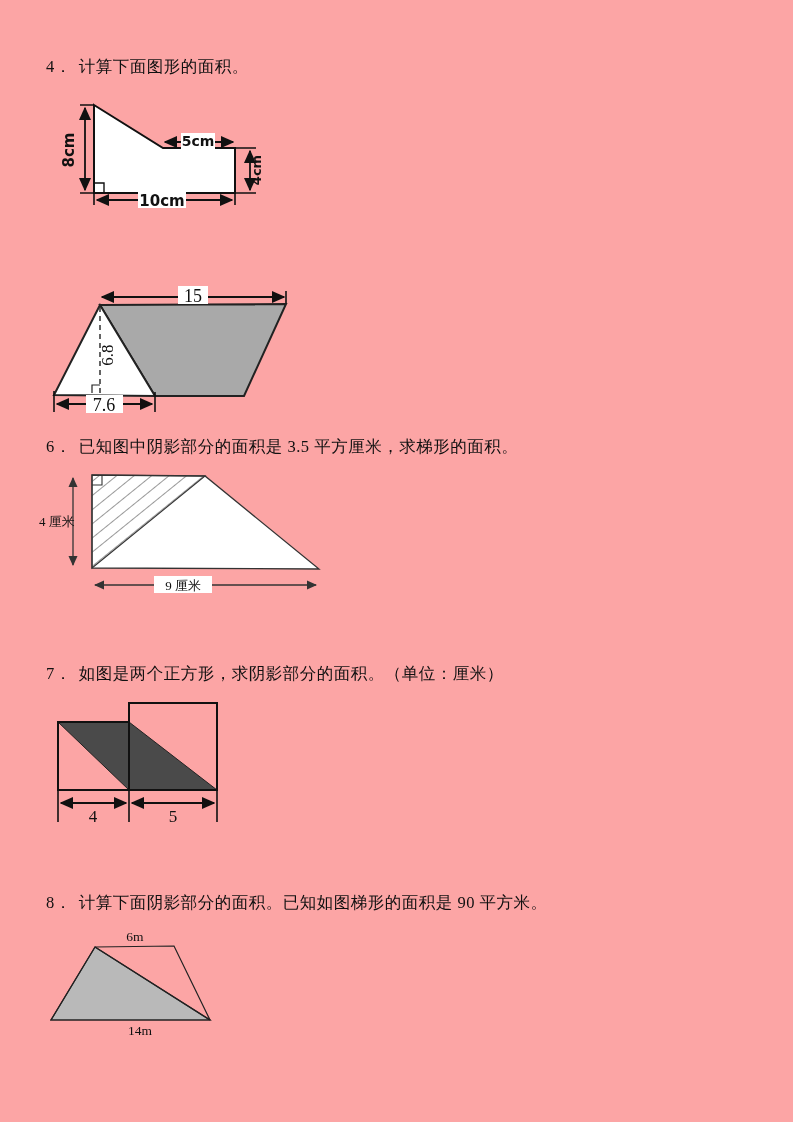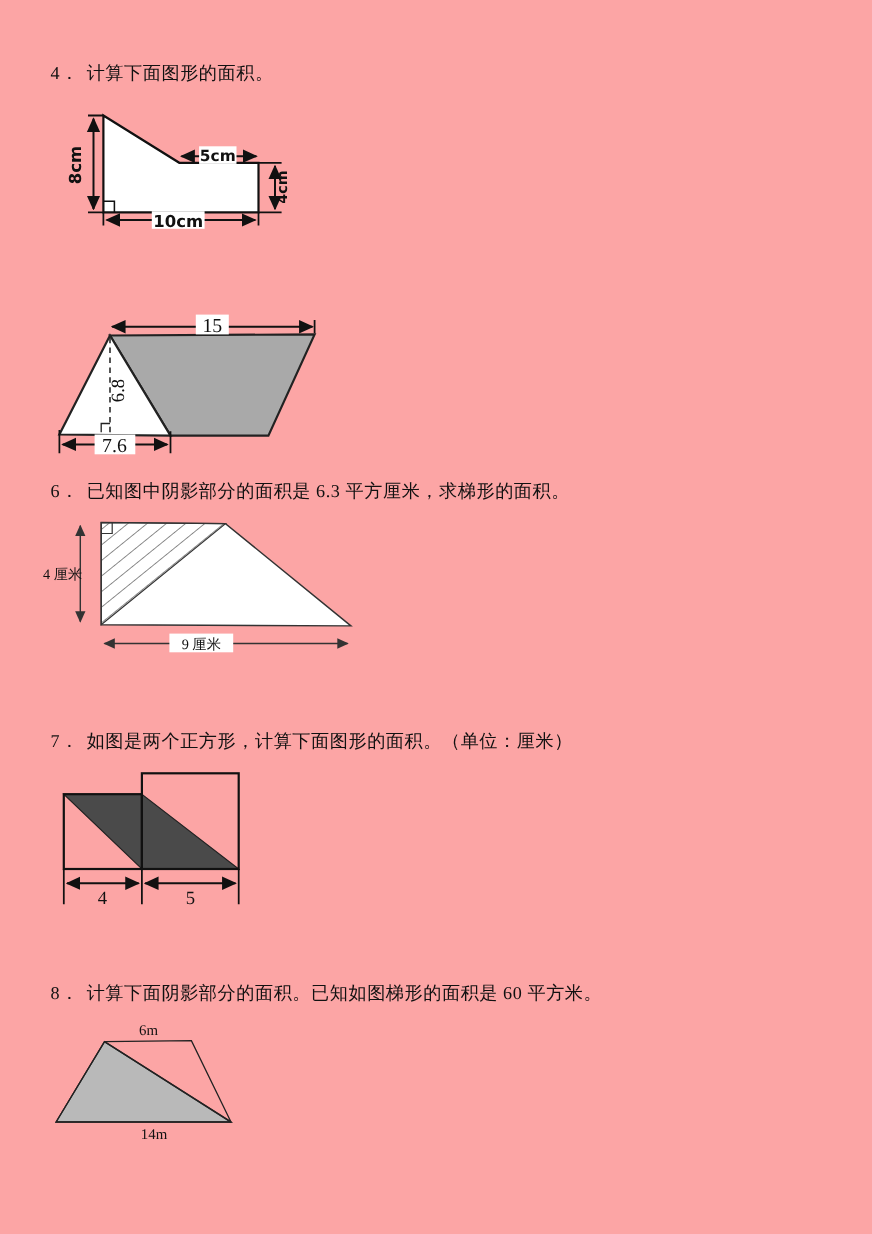--- a/index.html
+++ b/index.html
@@ -82,21 +82,21 @@
 
     <g>
       <path d="M12,108 V129 M113,109 V129" stroke="#111" stroke-width="1.6"></path>
       <line x1="15" y1="121" x2="110" y2="121" stroke="#111" stroke-width="1.8" marker-start="url(#arr5)" marker-end="url(#arr5)"></line>
       <rect x="44" y="112" width="37" height="18" fill="#fff"></rect>
       <text class="dimtext-serif" x="62" y="128" font-size="18" text-anchor="middle">7.6</text>
     </g>
   </svg>
 
   <div class="prob" style="top:436px">
-    <span class="num">6．</span><span>已知图中阴影部分的面积是 6.3 平方厘米，求梯形的面积。</span>
+    <span class="num">6．</span><span>已知图中阴影部分的面积是 3.5 平方厘米，求梯形的面积。</span>
   </div>
 
   <svg class="fig" style="left:38px;top:468px" width="300" height="135" viewBox="0 0 300 135">
     <defs>
       <marker id="arr6" viewBox="0 0 10 10" refX="9" refY="5" markerWidth="8" markerHeight="8" orient="auto-start-reverse">
         <path d="M0,0.5 L10,5 L0,9.5 z" fill="#333"></path>
       </marker>
       <pattern id="hatch6" patternUnits="userSpaceOnUse" width="11" height="11" patternTransform="rotate(-39)">
         <line x1="0" y1="0" x2="11" y2="0" stroke="#444" stroke-width="1.1"></line>
       </pattern>
@@ -113,21 +113,21 @@
     </g>
 
     <g>
       <line x1="57" y1="117" x2="278" y2="117" stroke="#333" stroke-width="1.3" marker-start="url(#arr6)" marker-end="url(#arr6)"></line>
       <rect x="116" y="108" width="58" height="17" fill="#fff"></rect>
       <text class="dimtext-serif" x="145" y="122" font-size="13" text-anchor="middle">9 厘米</text>
     </g>
   </svg>
 
   <div class="prob" style="top:663px">
-    <span class="num">7．</span><span>如图是两个正方形，计算下面图形的面积。（单位：厘米）</span>
+    <span class="num">7．</span><span>如图是两个正方形，求阴影部分的面积。（单位：厘米）</span>
   </div>
 
   <svg class="fig" style="left:55px;top:695px" width="180" height="132" viewBox="0 0 180 132">
     <defs>
       <marker id="arr7" viewBox="0 0 10 10" refX="9" refY="5" markerWidth="7.5" markerHeight="7.5" orient="auto-start-reverse">
         <path d="M0,0.5 L10,5 L0,9.5 z" fill="#111"></path>
       </marker>
     </defs>
 
     <polygon points="3,27 74,27 162,95 74,95" fill="#4a4a4a" stroke="#222" stroke-width="1"></polygon>
@@ -141,21 +141,21 @@
       <line x1="6" y1="108" x2="71" y2="108" stroke="#111" stroke-width="1.8" marker-start="url(#arr7)" marker-end="url(#arr7)"></line>
       <text class="dimtext-serif" x="38" y="127" font-size="17" text-anchor="middle">4</text>
     </g>
     <g>
       <line x1="77" y1="108" x2="159" y2="108" stroke="#111" stroke-width="1.8" marker-start="url(#arr7)" marker-end="url(#arr7)"></line>
       <text class="dimtext-serif" x="118" y="127" font-size="17" text-anchor="middle">5</text>
     </g>
   </svg>
 
   <div class="prob" style="top:892px">
-    <span class="num">8．</span><span>计算下面阴影部分的面积。已知如图梯形的面积是 60 平方米。</span>
+    <span class="num">8．</span><span>计算下面阴影部分的面积。已知如图梯形的面积是 90 平方米。</span>
   </div>
 
   <svg class="fig" style="left:45px;top:928px" width="200" height="112" viewBox="0 0 200 112">
 
     <polygon points="50,19 6,92 165,92" fill="#b9b9b9" stroke="#222" stroke-width="1.2"></polygon>
 
     <polygon points="50,19 129,18 165,92 6,92" fill="none" stroke="#222" stroke-width="1.2"></polygon>
     <line x1="50" y1="19" x2="165" y2="92" stroke="#222" stroke-width="1.4"></line>
     <text class="dimtext-serif" x="90" y="13" font-size="13.5" text-anchor="middle">6m</text>
     <text class="dimtext-serif" x="95" y="107" font-size="13.5" text-anchor="middle">14m</text>

